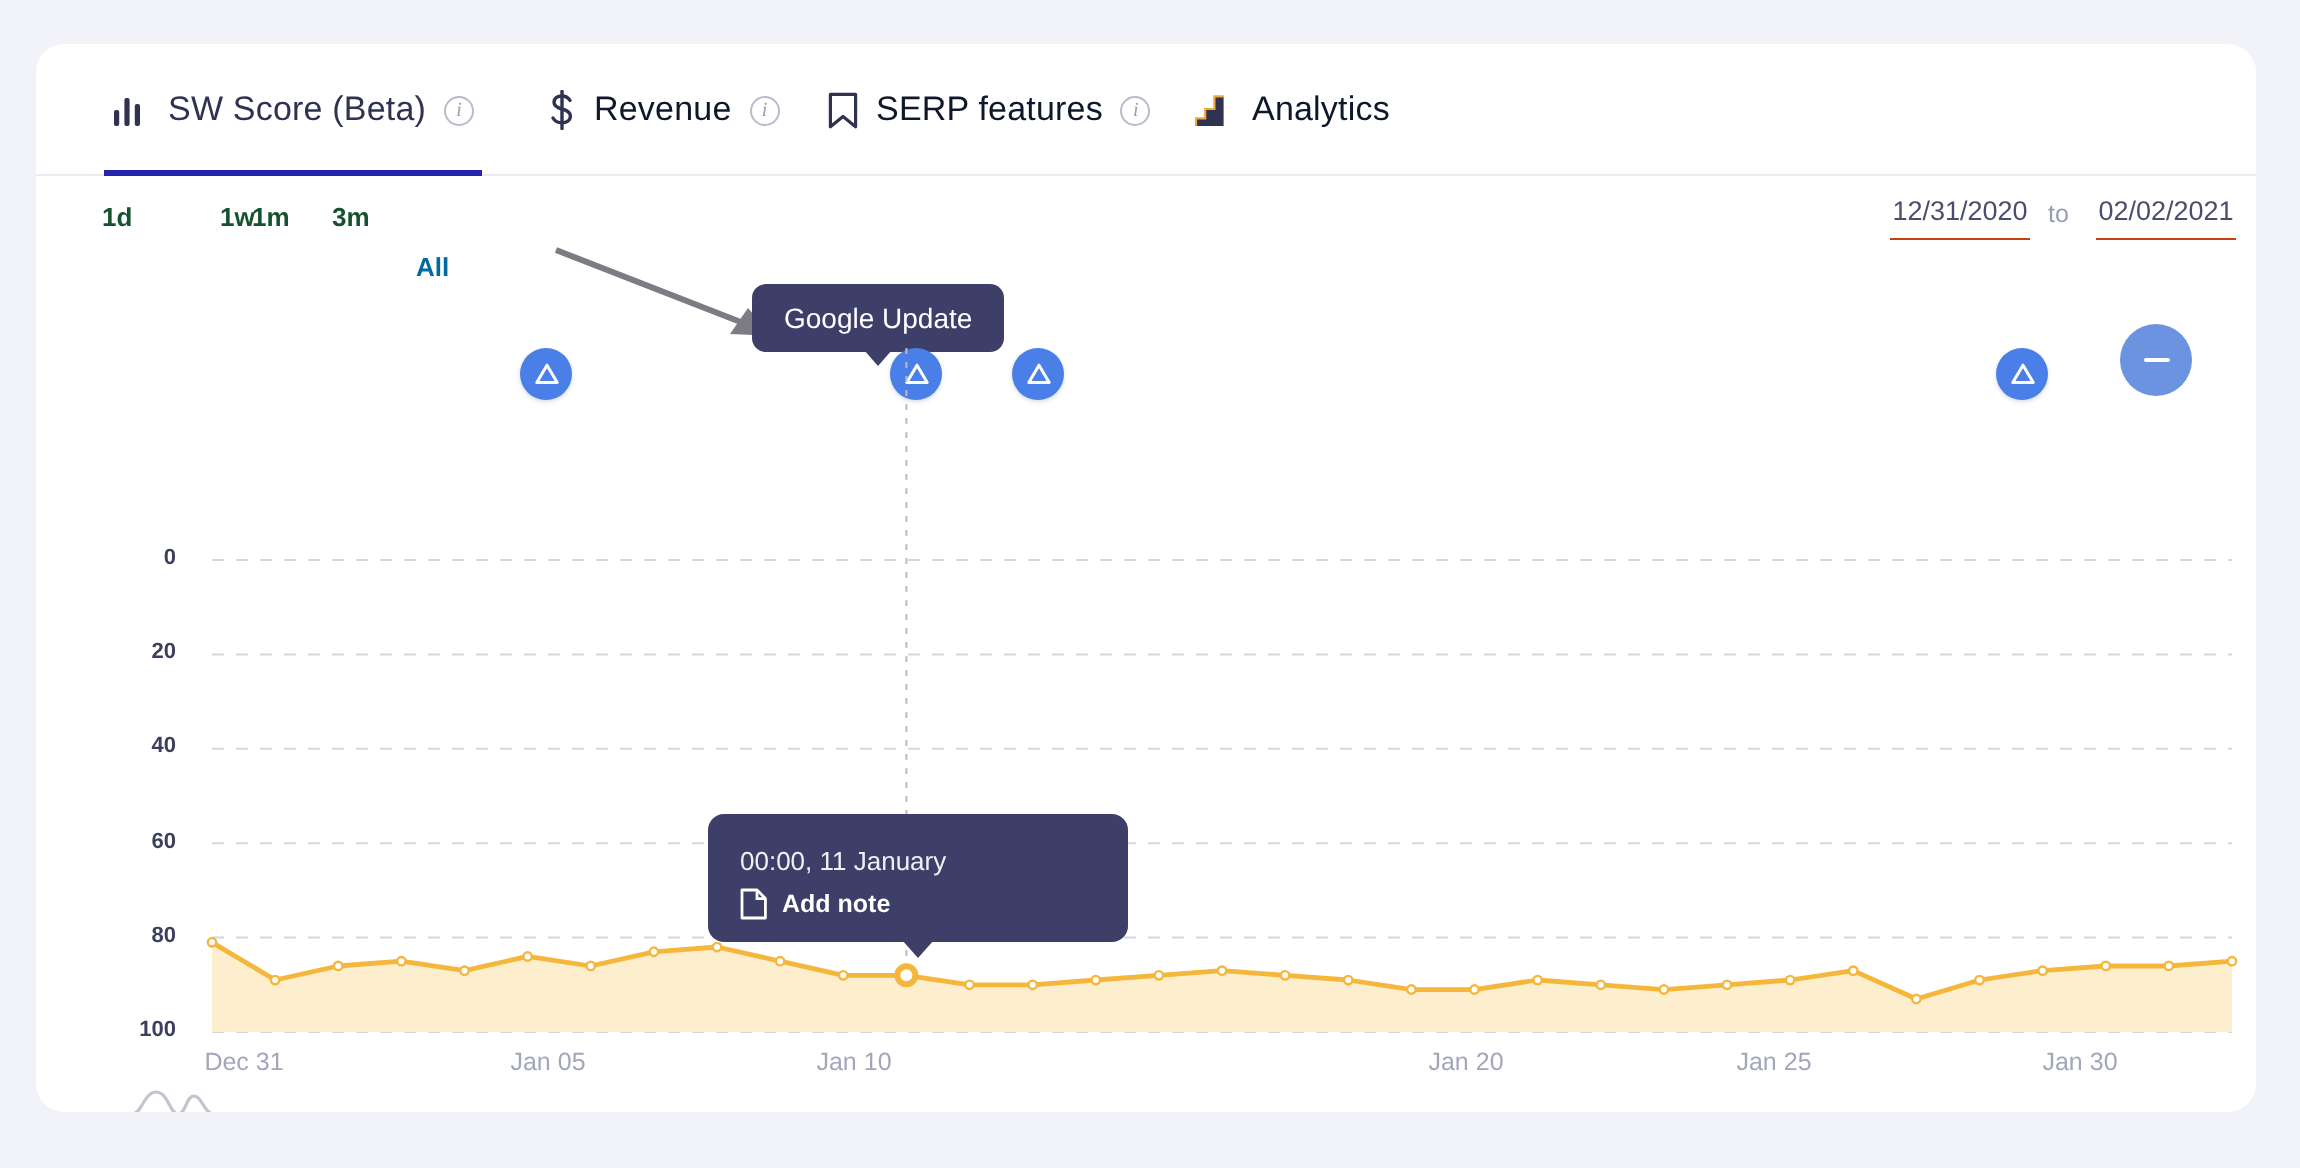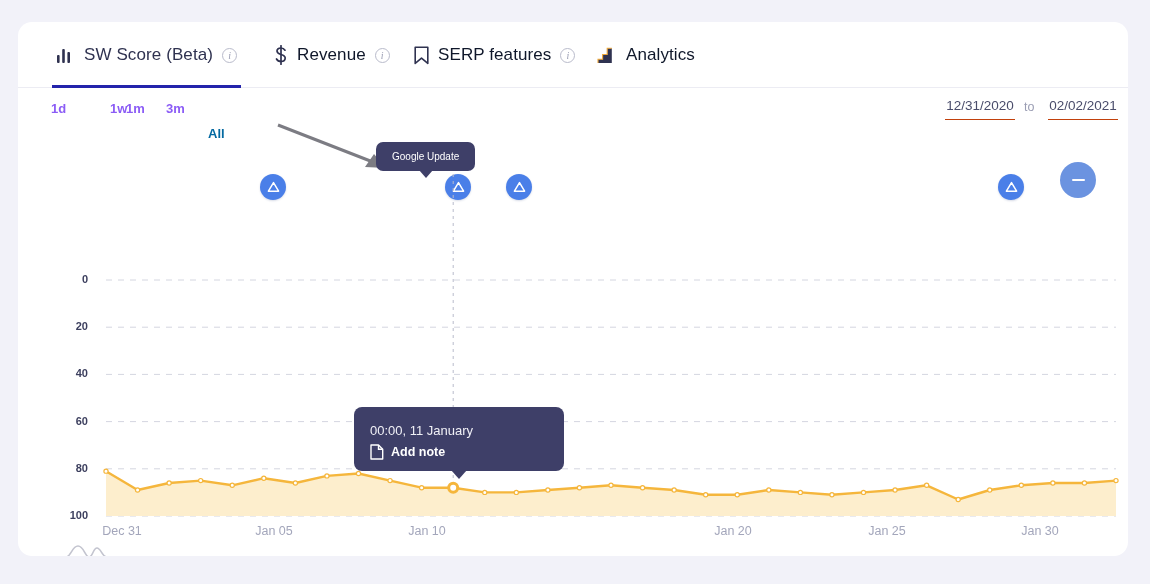--- a/index.html
+++ b/index.html
@@ -71,21 +71,21 @@
   #rangerow {
     position: absolute;
     left: 0; top: 66px;
     width: 1110px; height: 48px;
   }
   .range-btn {
     position: absolute;
     top: 13px;
     font-size: 13px;
     font-weight: bold;
-    color: #8b5cf6;
+    color: #14532d;
     cursor: pointer;
   }
   .range-btn.sel {
     color: #0369a1;
     text-underline-offset: 3px;
     margin-top: 25px;
   }
 
   .date-field {
     position: absolute;
@@ -131,21 +131,21 @@
     background: #ffffff;
     border-radius: 1px;
   }
 
   #evt-tooltip {
     position: absolute;
     background: #3e3f68;
     color: #fff;
     border-radius: 7px;
     padding: 9px 16px;
-    font-size: 10px;
+    font-size: 14px;
     white-space: nowrap;
     cursor: default;
   }
   #evt-tooltip:after {
     content: "";
     position: absolute;
     left: 50%; bottom: -7px;
     margin-left: -7px;
     border-left: 7px solid transparent;
     border-right: 7px solid transparent;

